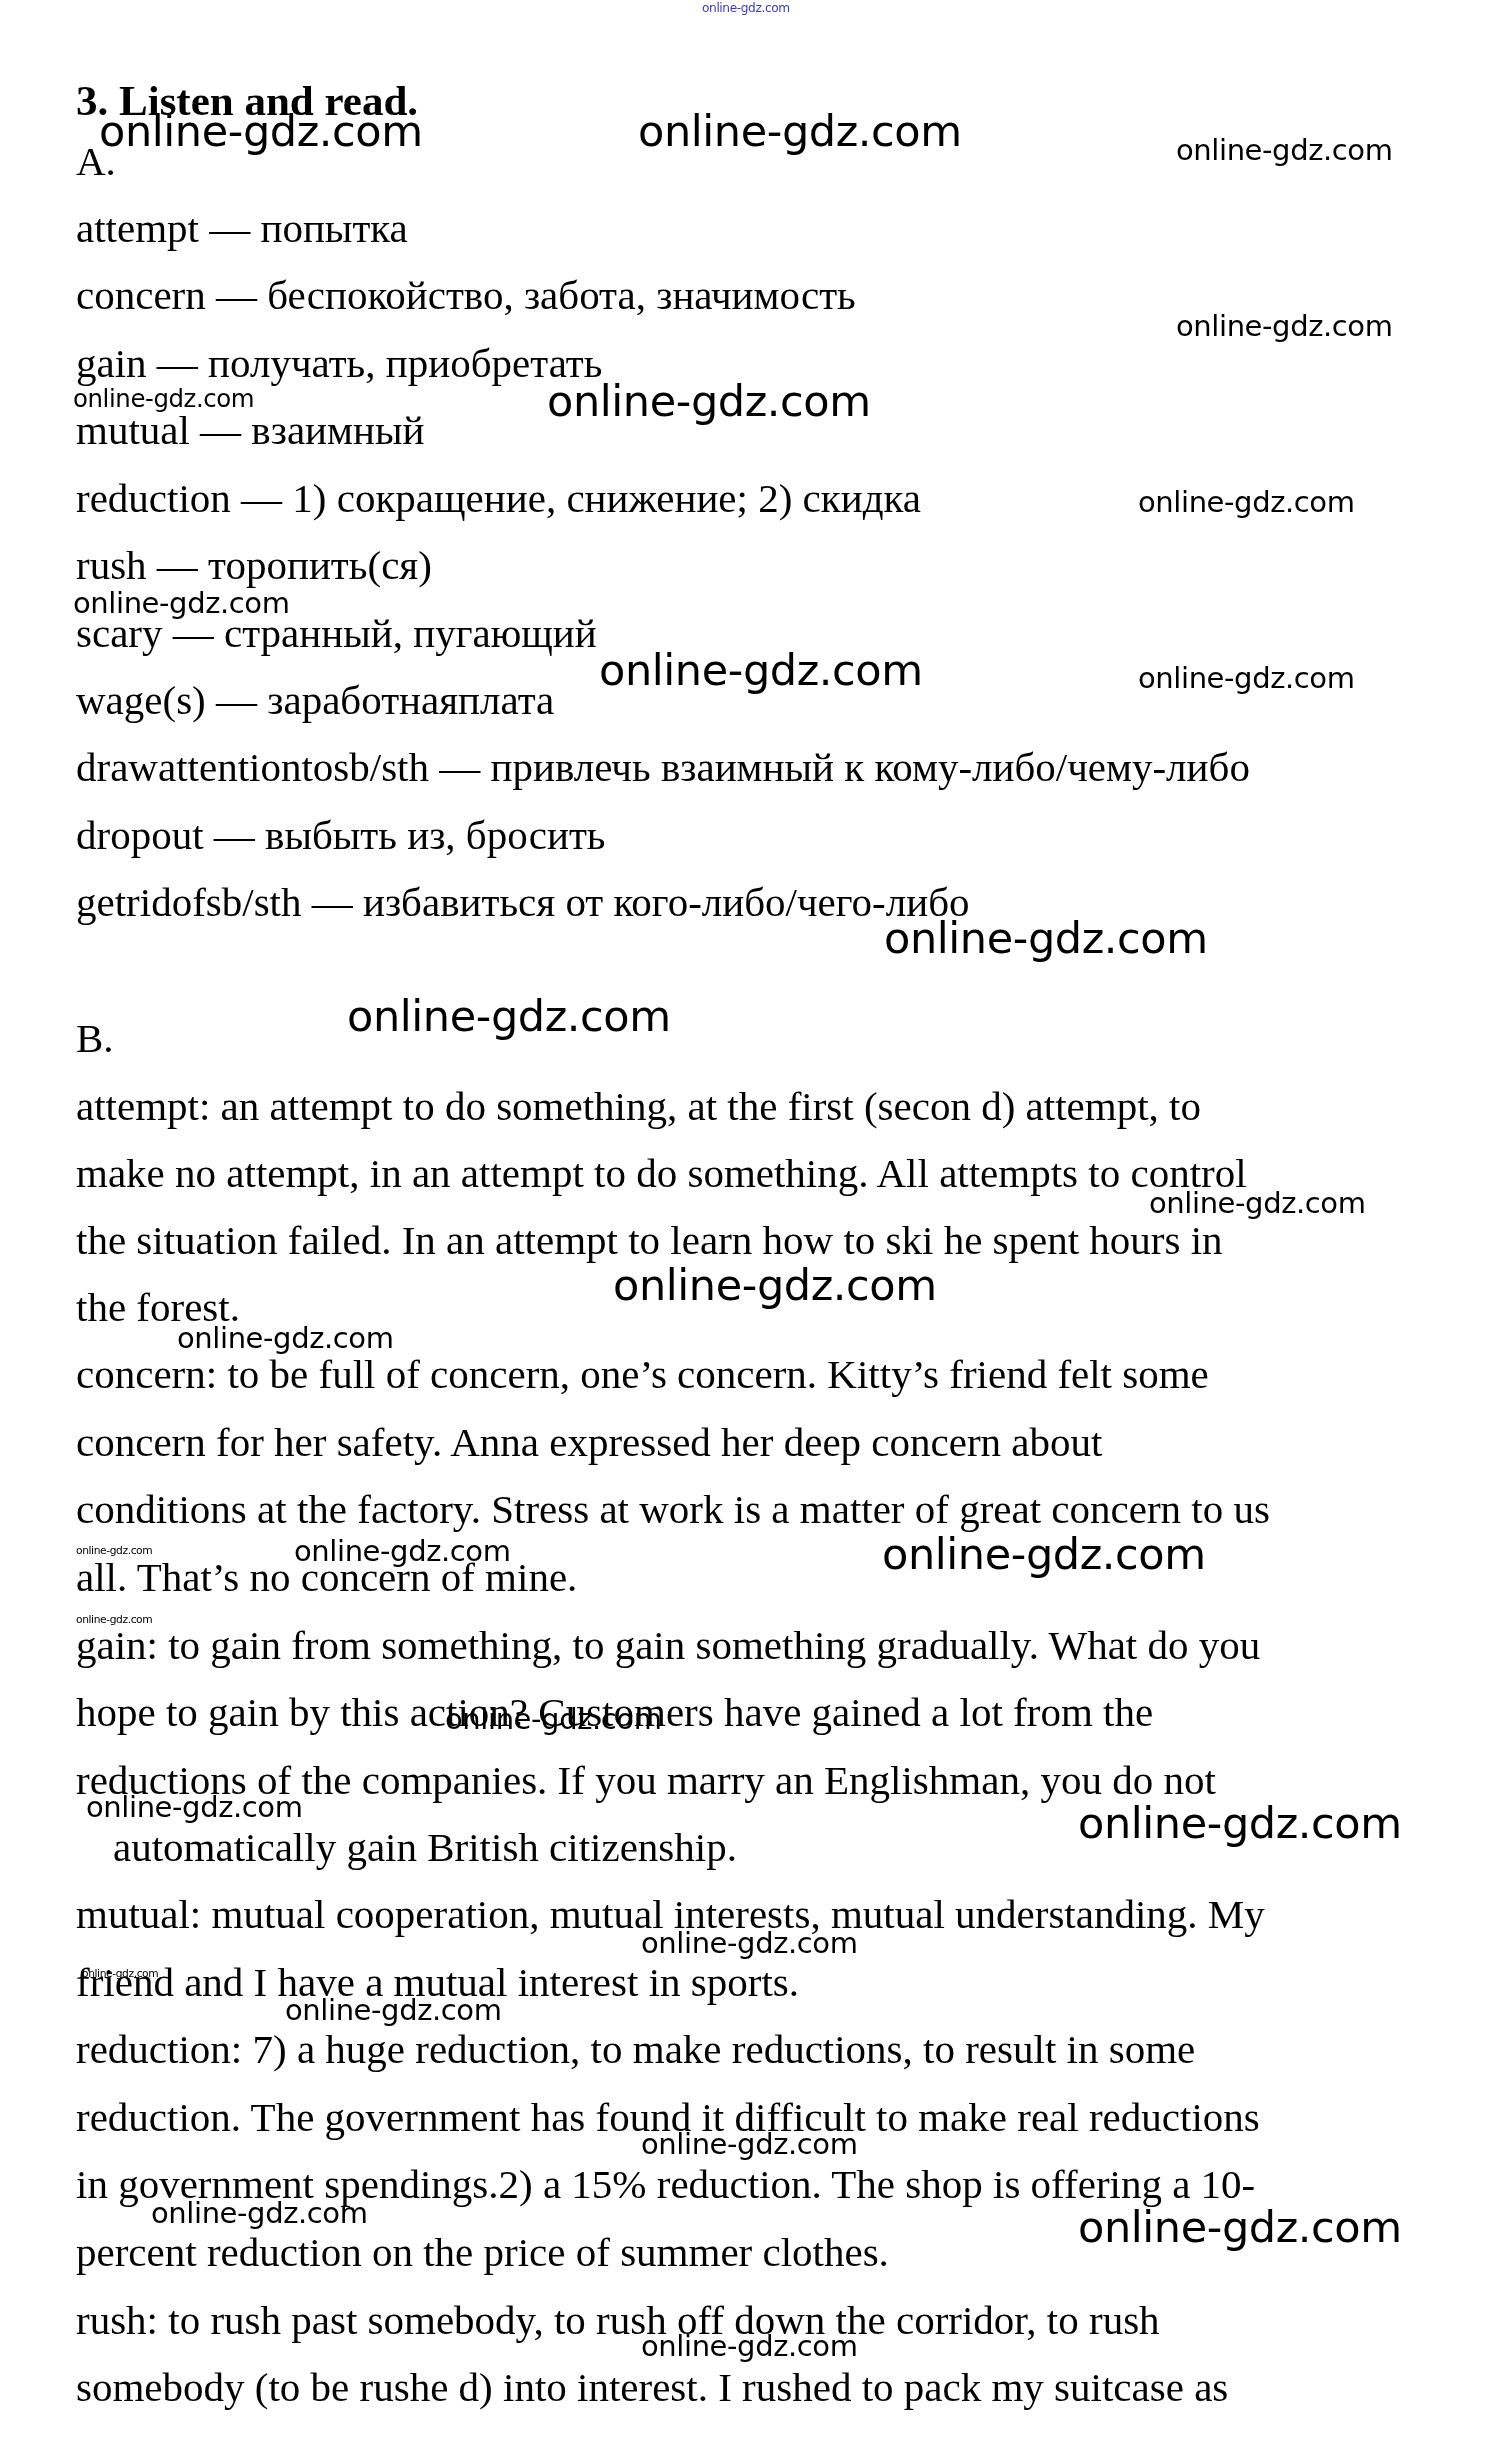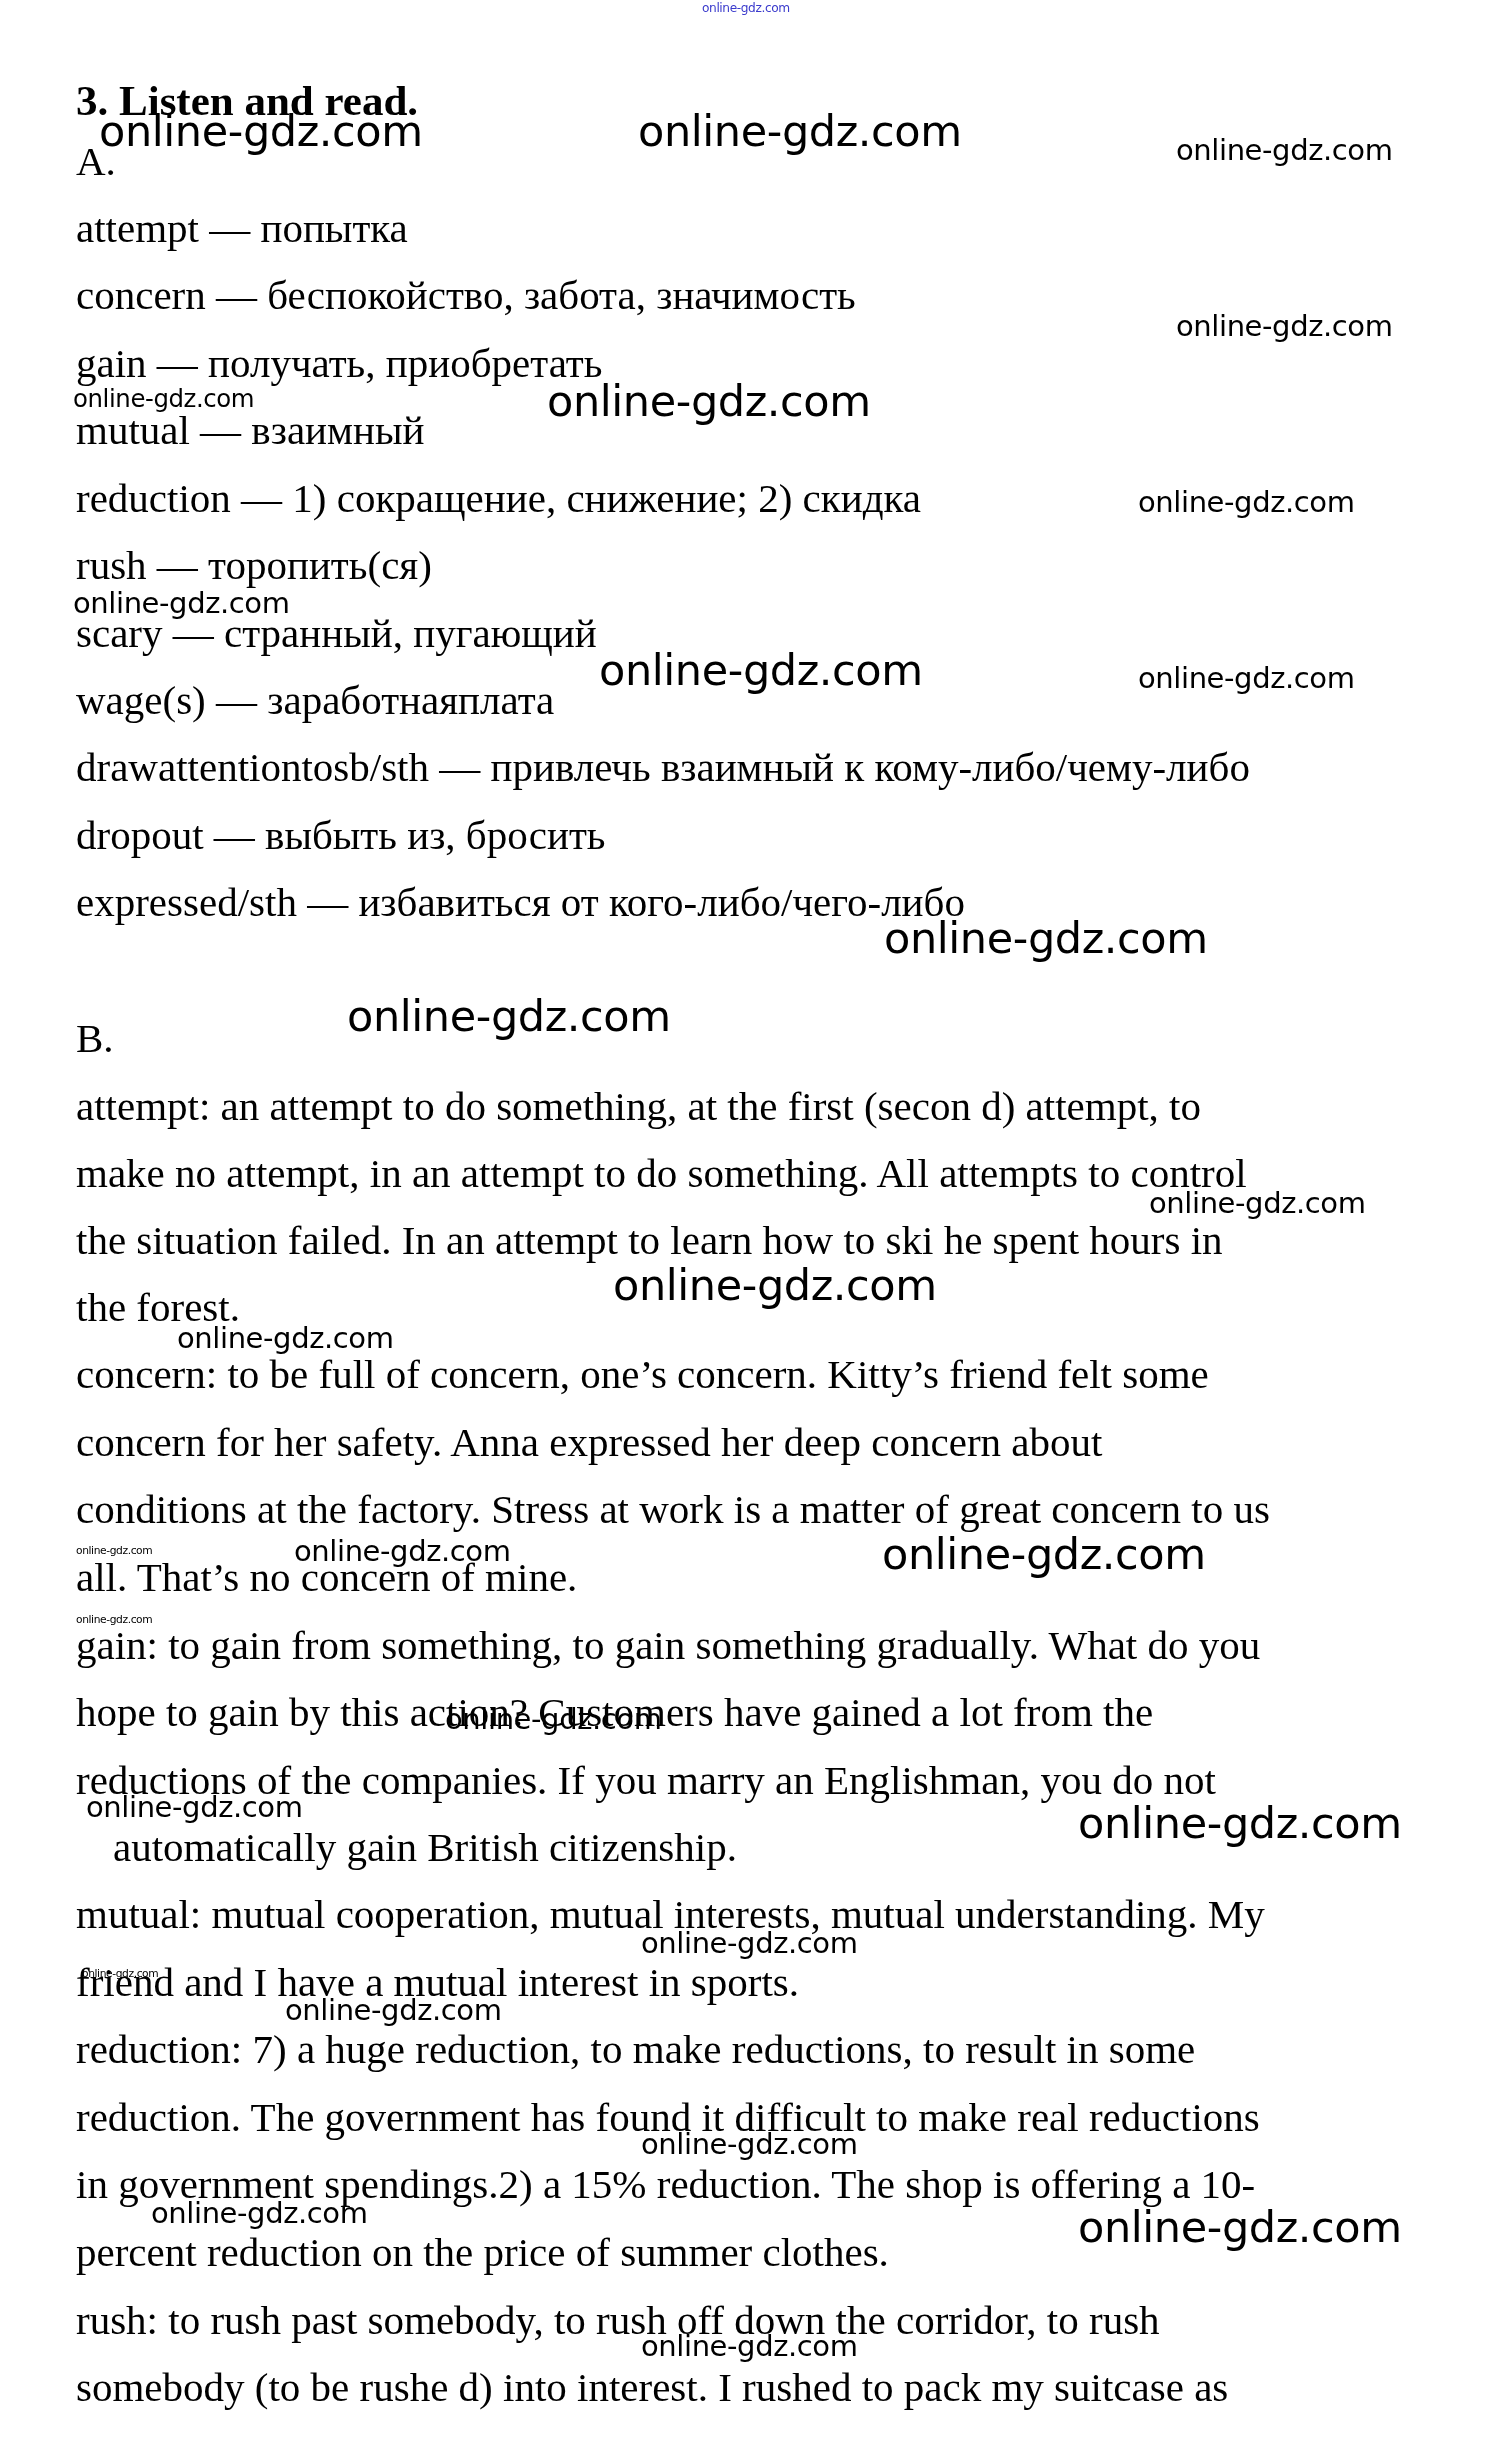--- a/index.html
+++ b/index.html
@@ -48,21 +48,21 @@
 <div class="line" style="top:228px;">attempt — попытка</div>
 <div class="line" style="top:295px;">concern — беспокойство, забота, значимость</div>
 <div class="line" style="top:363px;">gain — получать, приобретать</div>
 <div class="line" style="top:430px;">mutual — взаимный</div>
 <div class="line" style="top:498px;">reduction — 1) сокращение, снижение; 2) скидка</div>
 <div class="line" style="top:565px;">rush — торопить(ся)</div>
 <div class="line" style="top:633px;">scary — странный, пугающий</div>
 <div class="line" style="top:700px;">wage(s) — заработнаяплата</div>
 <div class="line" style="top:767px;">drawattentiontosb/sth — привлечь взаимный к кому-либо/чему-либо</div>
 <div class="line" style="top:835px;">dropout — выбыть из, бросить</div>
-<div class="line" style="top:902px;">expressed/sth — избавиться от кого-либо/чего-либо</div>
+<div class="line" style="top:902px;">getridofsb/sth — избавиться от кого-либо/чего-либо</div>
 
 <div class="line" style="top:1038px;">B.</div>
 <div class="line" style="top:1106px;">attempt: an attempt to do something, at the first (secon d) attempt, to</div>
 <div class="line" style="top:1173px;">make no attempt, in an attempt to do something. All attempts to control</div>
 <div class="line" style="top:1240px;">the situation failed. In an attempt to learn how to ski he spent hours in</div>
 <div class="line" style="top:1307px;">the forest.</div>
 <div class="line" style="top:1374px;">concern: to be full of concern, one’s concern. Kitty’s friend felt some</div>
 <div class="line" style="top:1442px;">concern for her safety. Anna expressed her deep concern about</div>
 <div class="line" style="top:1509px;">conditions at the factory. Stress at work is a matter of great concern to us</div>
 <div class="line" style="top:1577px;">all. That’s no concern of mine.</div>

